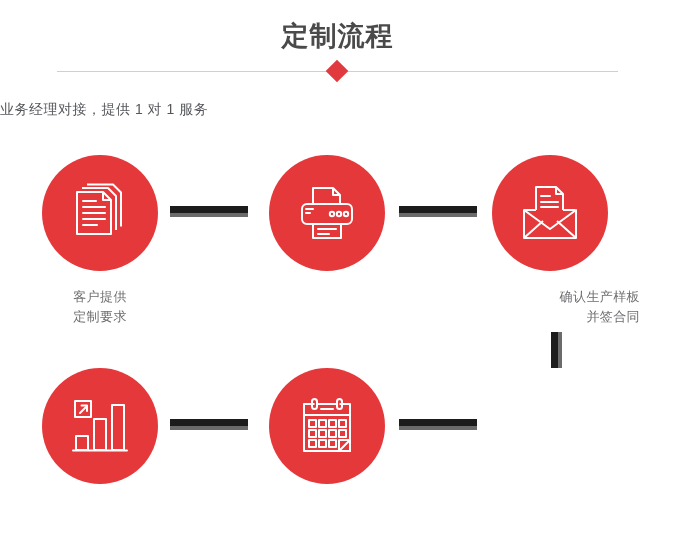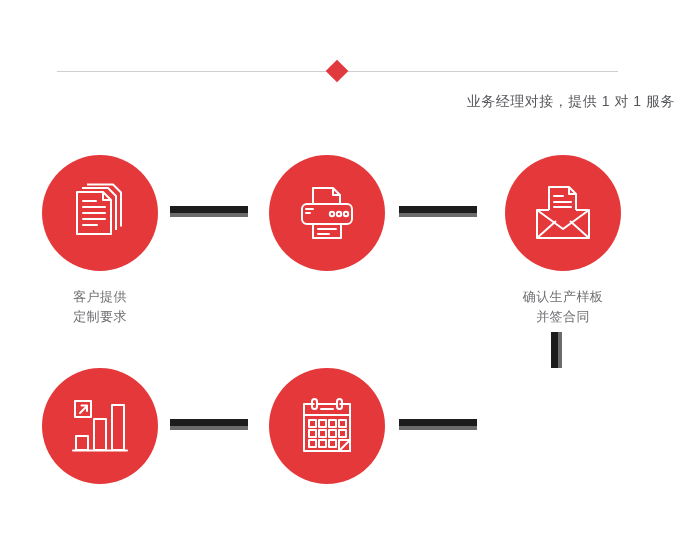--- a/index.html
+++ b/index.html
@@ -46,24 +46,24 @@
     position: absolute;
     top: 63px;
     left: 329px;
     width: 16px;
     height: 16px;
     background: #e03a3e;
     transform: rotate(45deg);
   }
   .subtitle {
     position: absolute;
-    top: 90px;
+    top: 98px;
     left: 0;
     width: 675px;
-    text-align: right;
+    text-align: left;
     font-size: 14px;
     color: #55565a;
     line-height: 22px;
     letter-spacing: 0.5px;
   }
 
   
   .flow-row {
     position: absolute;
     left: 0;
@@ -74,21 +74,21 @@
   .flow-row.row-2 { top: 363px; }
 
   .step {
     position: absolute;
     top: 0;
     width: 180px;
     text-align: center;
   }
   .step.col-1 { left: 10px; }
   .step.col-2 { left: 237px; }
-  .step.col-3 { left: 473px; }
+  .step.col-3 { left: 460px; text-align: right; }
 
   .circle {
     width: 116px;
     height: 116px;
     margin: 5px auto 0 auto;
     border-radius: 50%;
     background: #e5383b;
     display: flex;
     align-items: center;
     justify-content: center;
@@ -126,20 +126,21 @@
     width: 7px;
     height: 36px;
     background: #1c1c1c;
     border-right: 4px solid #6b6b6b;
   }
 </style>
 </head>
 <body>
 
 <div class="header">
+  <div class="page-title">定制流程</div>
 
   <div class="divider"></div>
   <div class="diamond"></div>
 
   <div class="subtitle">业务经理对接，提供 1 对 1 服务</div>
 </div>
 
 <div class="flow-row row-1">
 
   <div class="step col-1">

